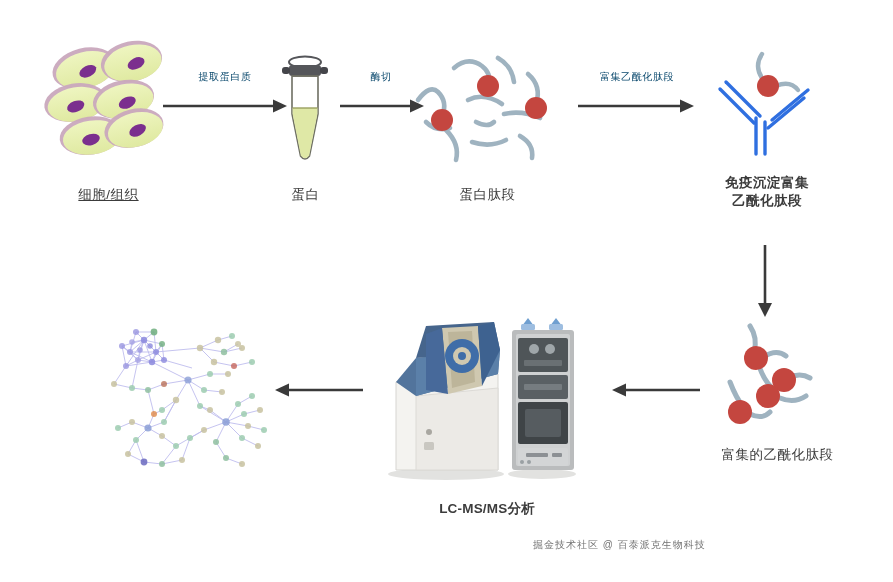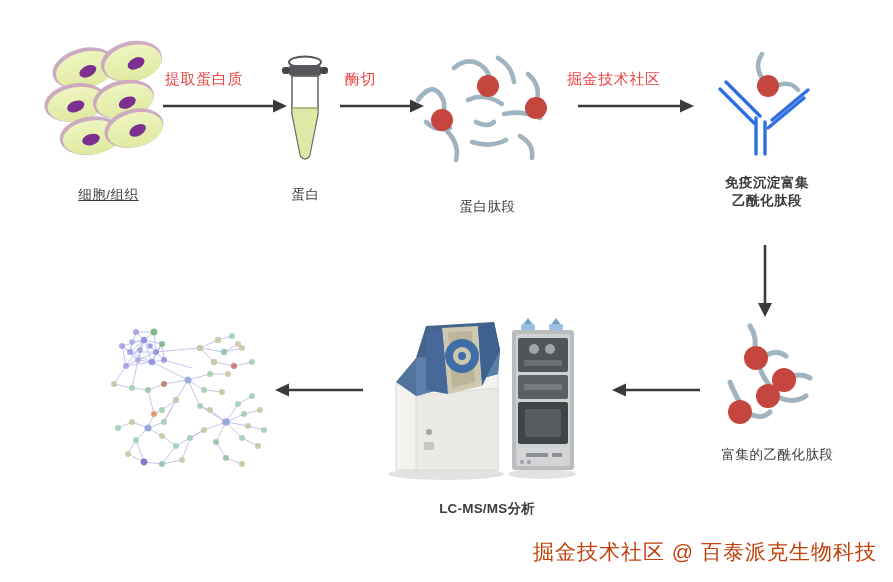--- a/index.html
+++ b/index.html
@@ -18,30 +18,30 @@
     text-align:center;
     font-size:13.5px;
     color:#3c3c3c;
     line-height:1.35;
     letter-spacing:0.5px;
     white-space:pre-line;
   }
   .caption.bold{font-weight:bold;letter-spacing:0.2px;}
   .arrow-label{
     position:absolute;
-    font-size:15px;
-    color:#ef4444;
-    text-align:left;
+    font-size:10px;
+    color:#0c4a6e;
+    text-align:center;
     letter-spacing:0.6px;
     white-space:nowrap;
   }
   .watermark{
     position:absolute;
-    font-size:21px;
-    color:#c2410c;
+    font-size:10px;
+    color:#737373;
     letter-spacing:1px;
     white-space:nowrap;
   }
   svg{display:block;overflow:visible;}
 </style>
 </head>
 <body>
 
 <div class="stage">
 
@@ -146,23 +146,23 @@
         <path d="M16,74 Q26,84 40,80"></path>
         <path d="M66,74 Q78,80 84,74"></path>
       </g>
       <g>
         <circle cx="32" cy="72" r="11" fill="#c4463f"></circle>
         <circle cx="78" cy="38" r="11" fill="#c4463f"></circle>
         <circle cx="126" cy="60" r="11" fill="#c4463f"></circle>
       </g>
     </svg>
   </div>
-  <div class="caption" style="left:425px;top:186px;width:125px;margin-top:12px;">蛋白肽段</div>
-
-  <div class="arrow-label" style="left:567px;top:70px;width:140px;">掘金技术社区</div>
+  <div class="caption" style="left:425px;top:186px;width:125px;">蛋白肽段</div>
+
+  <div class="arrow-label" style="left:567px;top:70px;width:140px;">富集乙酰化肽段</div>
   <div class="node" style="left:578px;top:98px;">
     <svg width="116" height="16" viewBox="0 0 116 16">
       <line x1="0" y1="8" x2="102" y2="8" stroke="#3a3a3a" stroke-width="2.6"></line>
       <polygon points="102,1.5 116,8 102,14.5" fill="#3a3a3a"></polygon>
     </svg>
   </div>
 
   <div class="node" style="left:712px;top:46px;width:112px;height:118px;">
     <svg width="112" height="118" viewBox="0 0 112 118">
 

